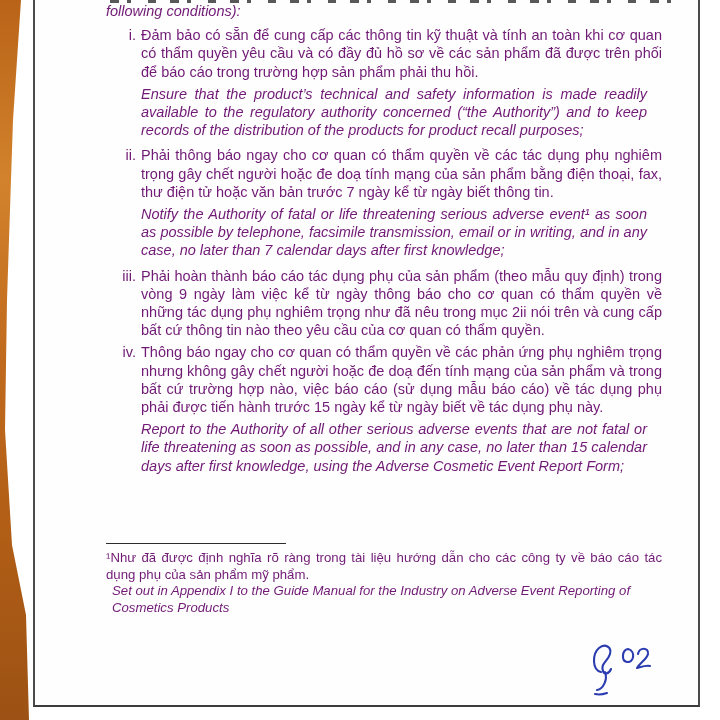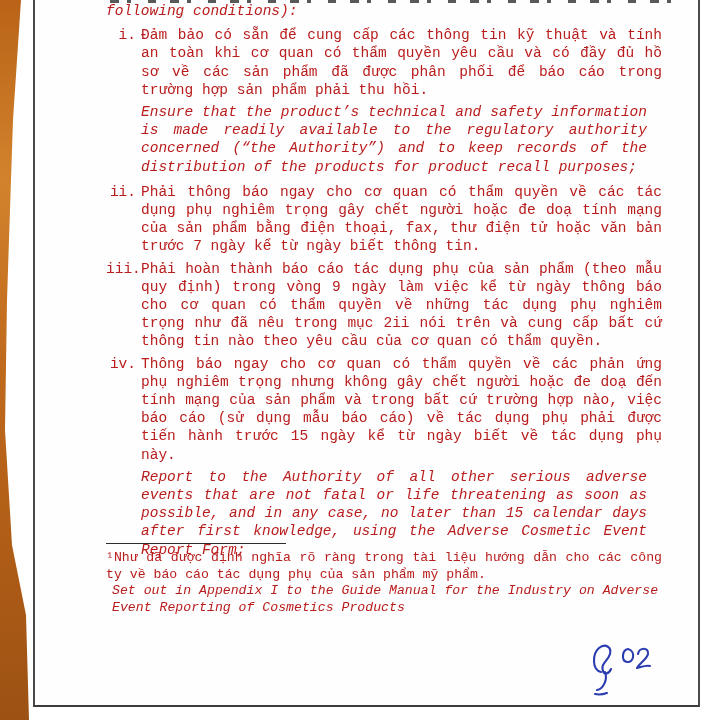--- a/index.html
+++ b/index.html
@@ -1,20 +1,20 @@
 <!DOCTYPE html>
 <html><head>
 <meta charset="utf-8">
 <style>
   html,body{margin:0;padding:0;background:#ffffff;}
   .canvas{
     position:relative;width:720px;height:720px;overflow:hidden;
     background:#ffffff;
-    font-family:Liberation Mono, monospace;
-    color:#b91c1c;
+    font-family:Liberation Sans, sans-serif;
+    color:#701a75;
   }
   
   .cover-strip{position:absolute;left:0;top:0;width:34px;height:720px;}
   
   .sheet{
     position:absolute;left:33px;top:-6px;width:663px;height:711px;
     background:#fefefe;
     border-left:2px solid #4a4a4a;
     border-right:2px solid #4a4a4a;
     border-bottom:2px solid #3b3b3b;
@@ -65,28 +65,29 @@
 
   <div class="sheet"></div>
 
   <div class="cutoff-frag"></div>
 
   <div class="content">
     <p class="intro">following conditions):</p>
 
     <div class="item">
       <span class="num">i.</span>
-      <div class="vi-text">Đảm bảo có sẵn để cung cấp các thông tin kỹ thuật và tính an toàn khi cơ quan có thẩm quyền yêu cầu và có đầy đủ hồ sơ về các sản phẩm đã được phân phối để báo cáo trong trường hợp sản phẩm phải thu hồi.</div>
+      <div class="vi-text">Đảm bảo có sẵn để cung cấp các thông tin kỹ thuật và tính an toàn khi cơ quan có thẩm quyền yêu cầu và có đầy đủ hồ sơ về các sản phẩm đã được trên phối để báo cáo trong trường hợp sản phẩm phải thu hồi.</div>
     </div>
     <div class="en">Ensure that the product’s technical and safety information is made readily available to the regulatory authority concerned (“the Authority”) and to keep records of the distribution of the products for product recall purposes;</div>
 
     <div class="item">
       <span class="num">ii.</span>
       <div class="vi-text">Phải thông báo ngay cho cơ quan có thẩm quyền về các tác dụng phụ nghiêm trọng gây chết người hoặc đe doạ tính mạng của sản phẩm bằng điện thoại, fax, thư điện tử hoặc văn bản trước 7 ngày kể từ ngày biết thông tin.</div>
     </div>
+    <div class="en">Notify the Authority of fatal or life threatening serious adverse event¹ as soon as possible by telephone, facsimile transmission, email or in writing, and in any case, no later than 7 calendar days after first knowledge;</div>
 
     <div class="item">
       <span class="num">iii.</span>
       <div class="vi-text">Phải hoàn thành báo cáo tác dụng phụ của sản phẩm (theo mẫu quy định) trong vòng 9 ngày làm việc kể từ ngày thông báo cho cơ quan có thẩm quyền về những tác dụng phụ nghiêm trọng như đã nêu trong mục 2ii nói trên và cung cấp bất cứ thông tin nào theo yêu cầu của cơ quan có thẩm quyền.</div>
     </div>
 
     <div class="item">
       <span class="num">iv.</span>
       <div class="vi-text">Thông báo ngay cho cơ quan có thẩm quyền về các phản ứng phụ nghiêm trọng nhưng không gây chết người hoặc đe doạ đến tính mạng của sản phẩm và trong bất cứ trường hợp nào, việc báo cáo (sử dụng mẫu báo cáo) về tác dụng phụ phải được tiến hành trước 15 ngày kể từ ngày biết về tác dụng phụ này.</div>
     </div>

